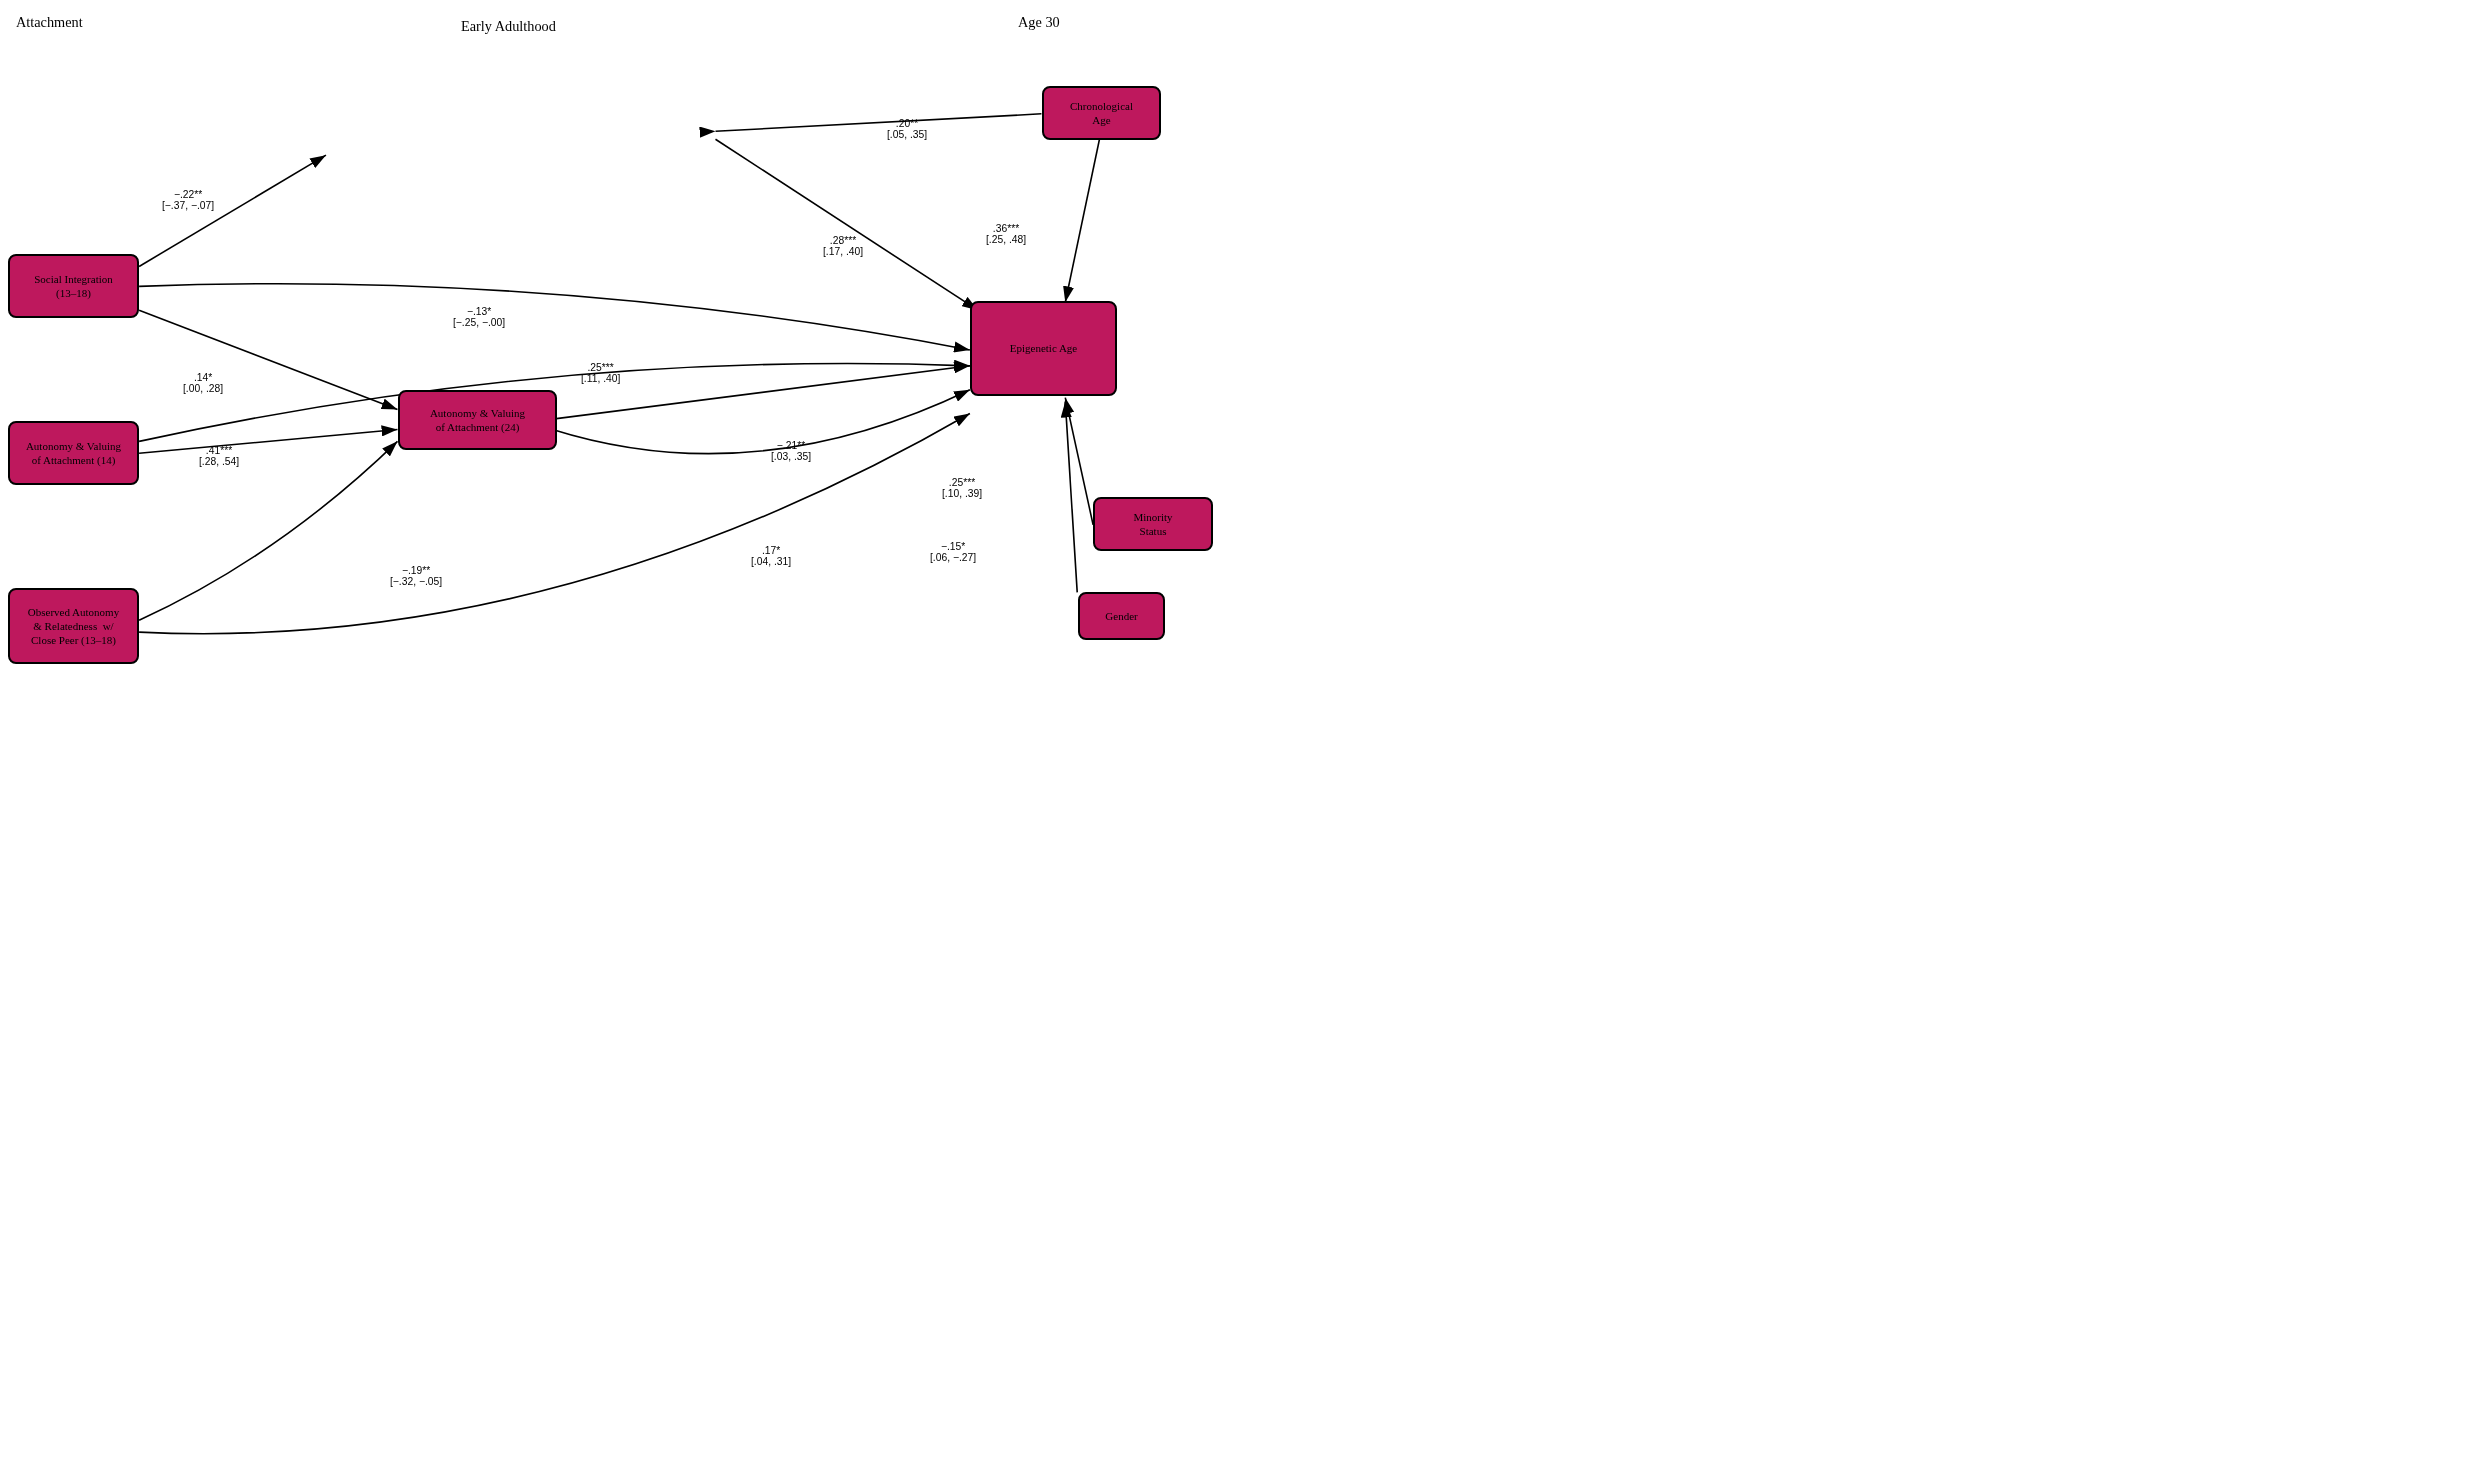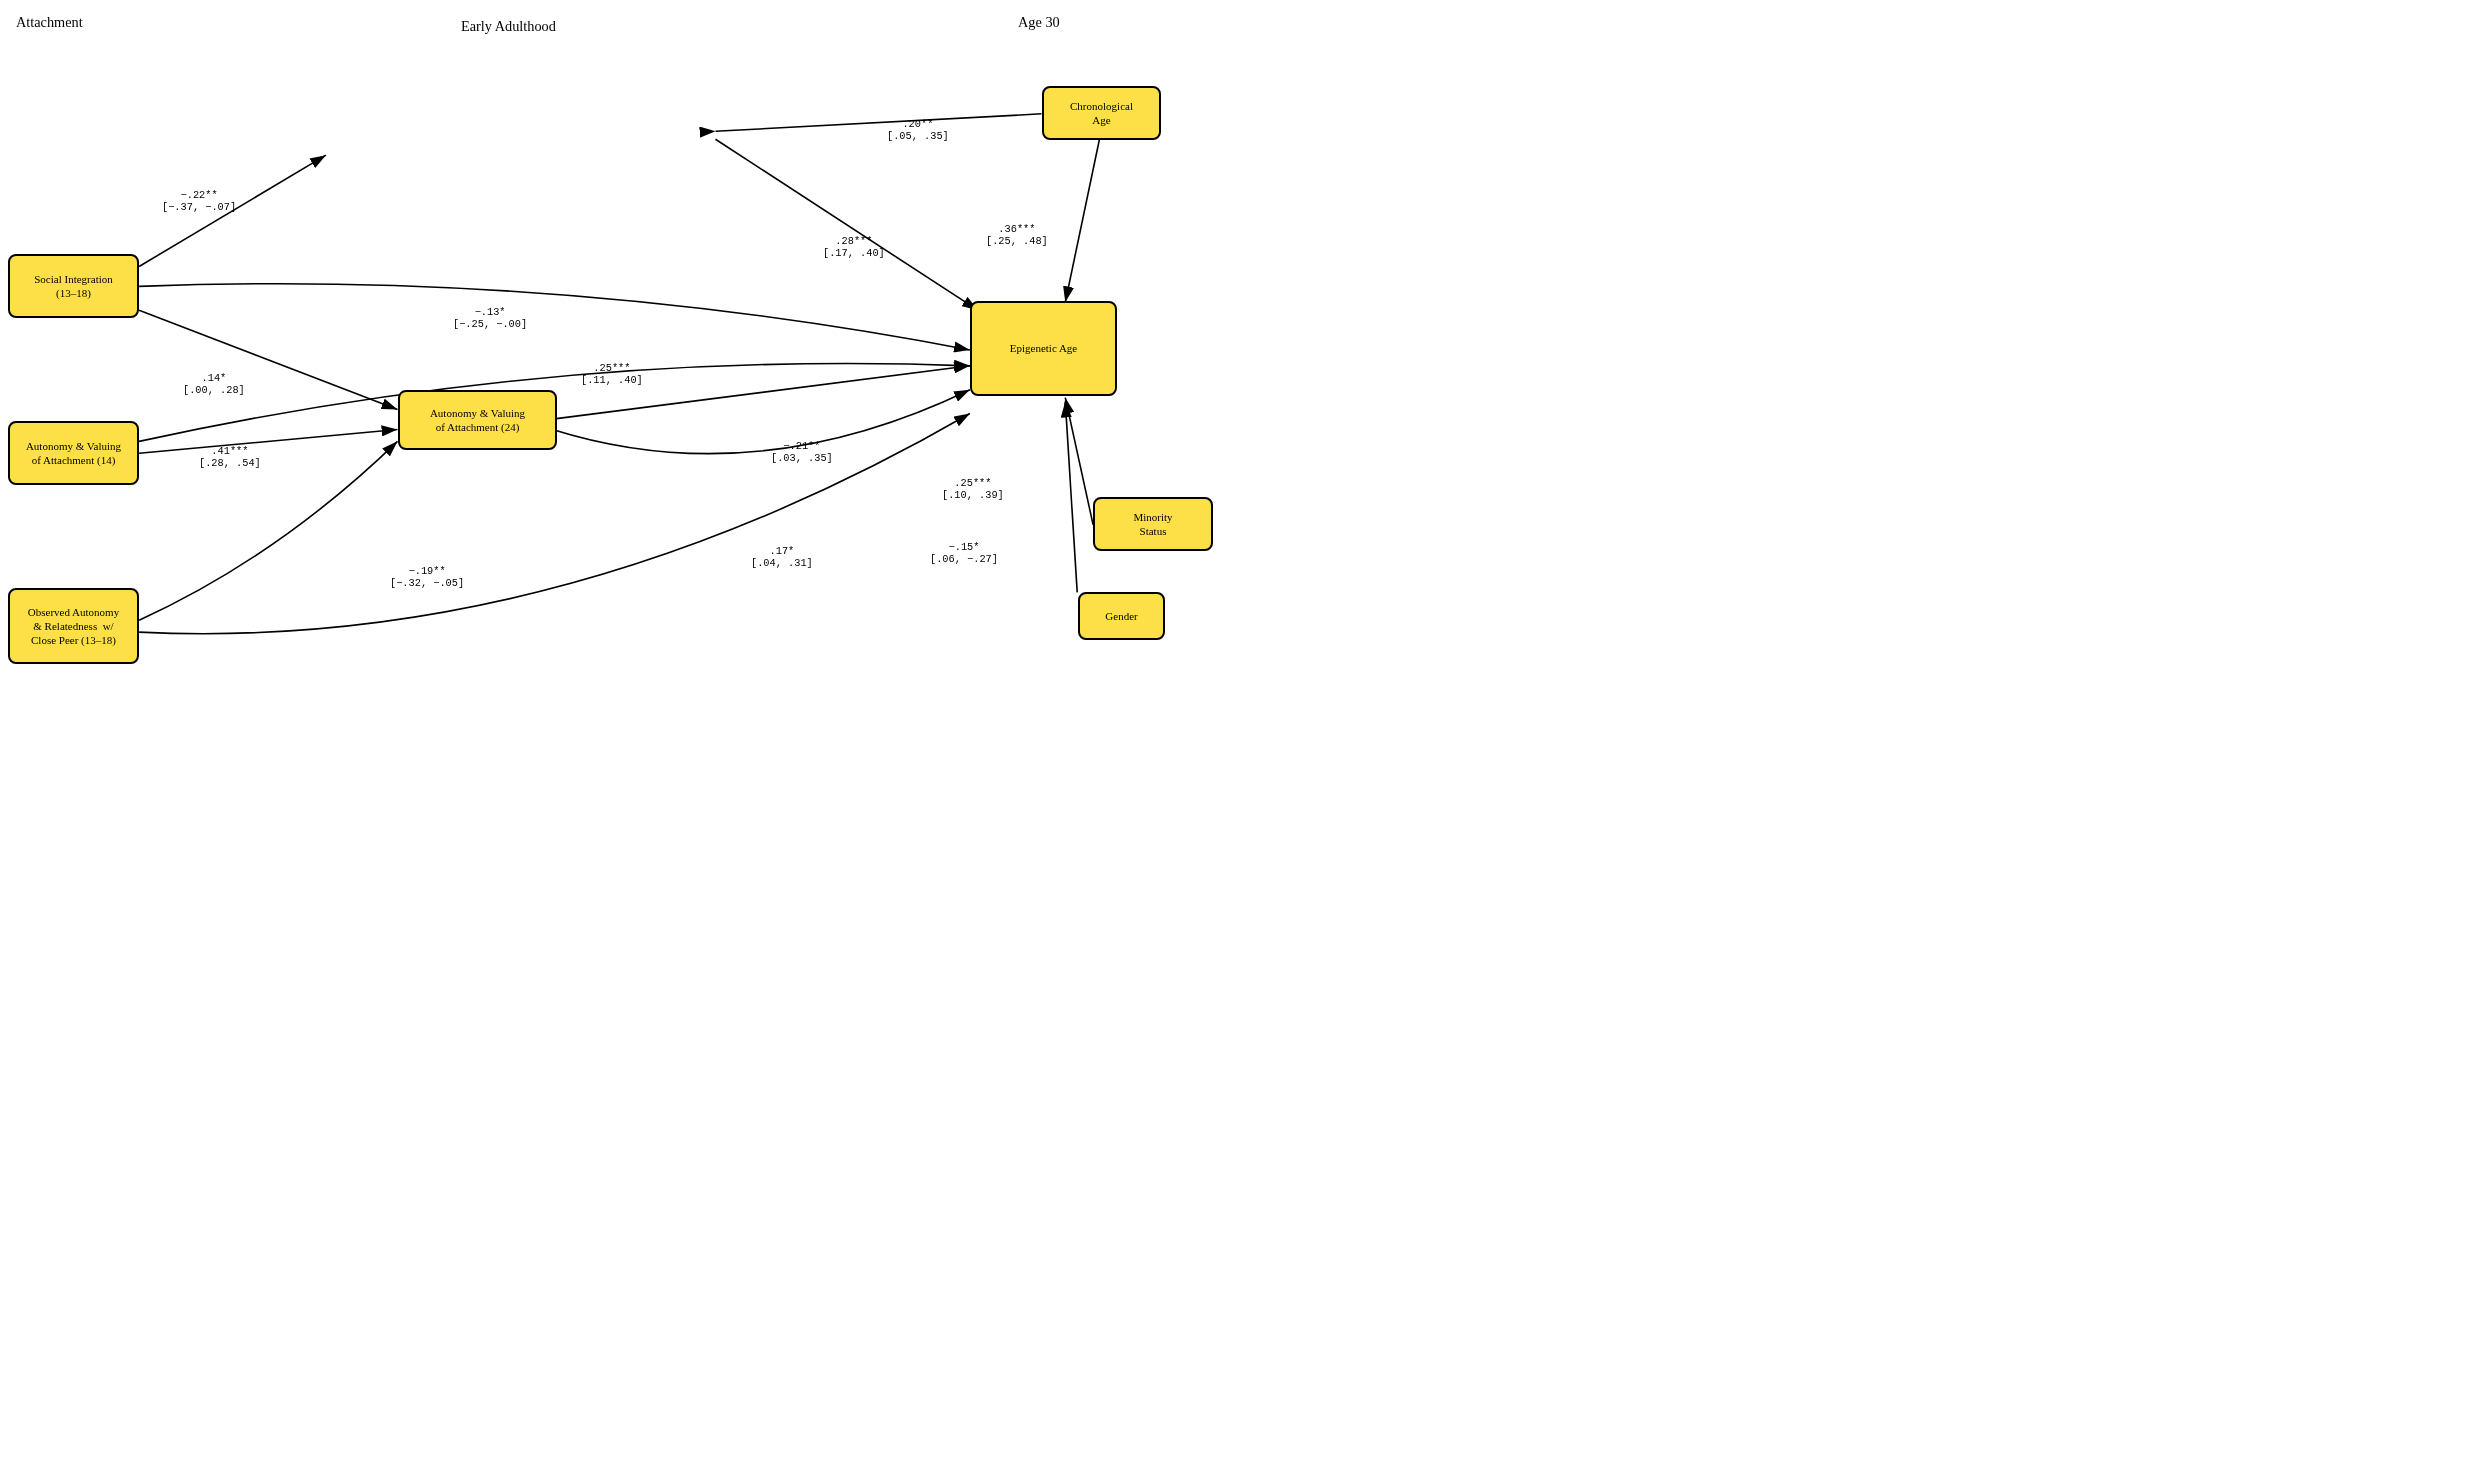--- a/index.html
+++ b/index.html
@@ -13,38 +13,38 @@
     }
     .diagram {
       position: relative;
       width: 1237px;
       height: 742px;
     }
     .node {
       position: absolute;
       border: 2px solid #000;
       border-radius: 8px;
-      background: #fde047;
+      background: #be185d;
       display: flex;
       align-items: center;
       justify-content: center;
       text-align: center;
       font-size: 11px;
       font-weight: normal;
       line-height: 1.3;
       padding: 13px 8px;
     }
     .node-wide {
       border-radius: 6.4px;
     }
     .label {
       position: absolute;
       font-size: 10.3px;
       text-align: center;
-      font-family: Liberation Mono, monospace;
+      font-family: Liberation Sans, sans-serif;
     }
     .header {
       position: absolute;
       font-size: 14.3px;
       font-family: 'Times New Roman', Times, serif;
       font-weight: normal;
     }
     svg.arrows {
       position: absolute;
       top: 0; left: 0;

